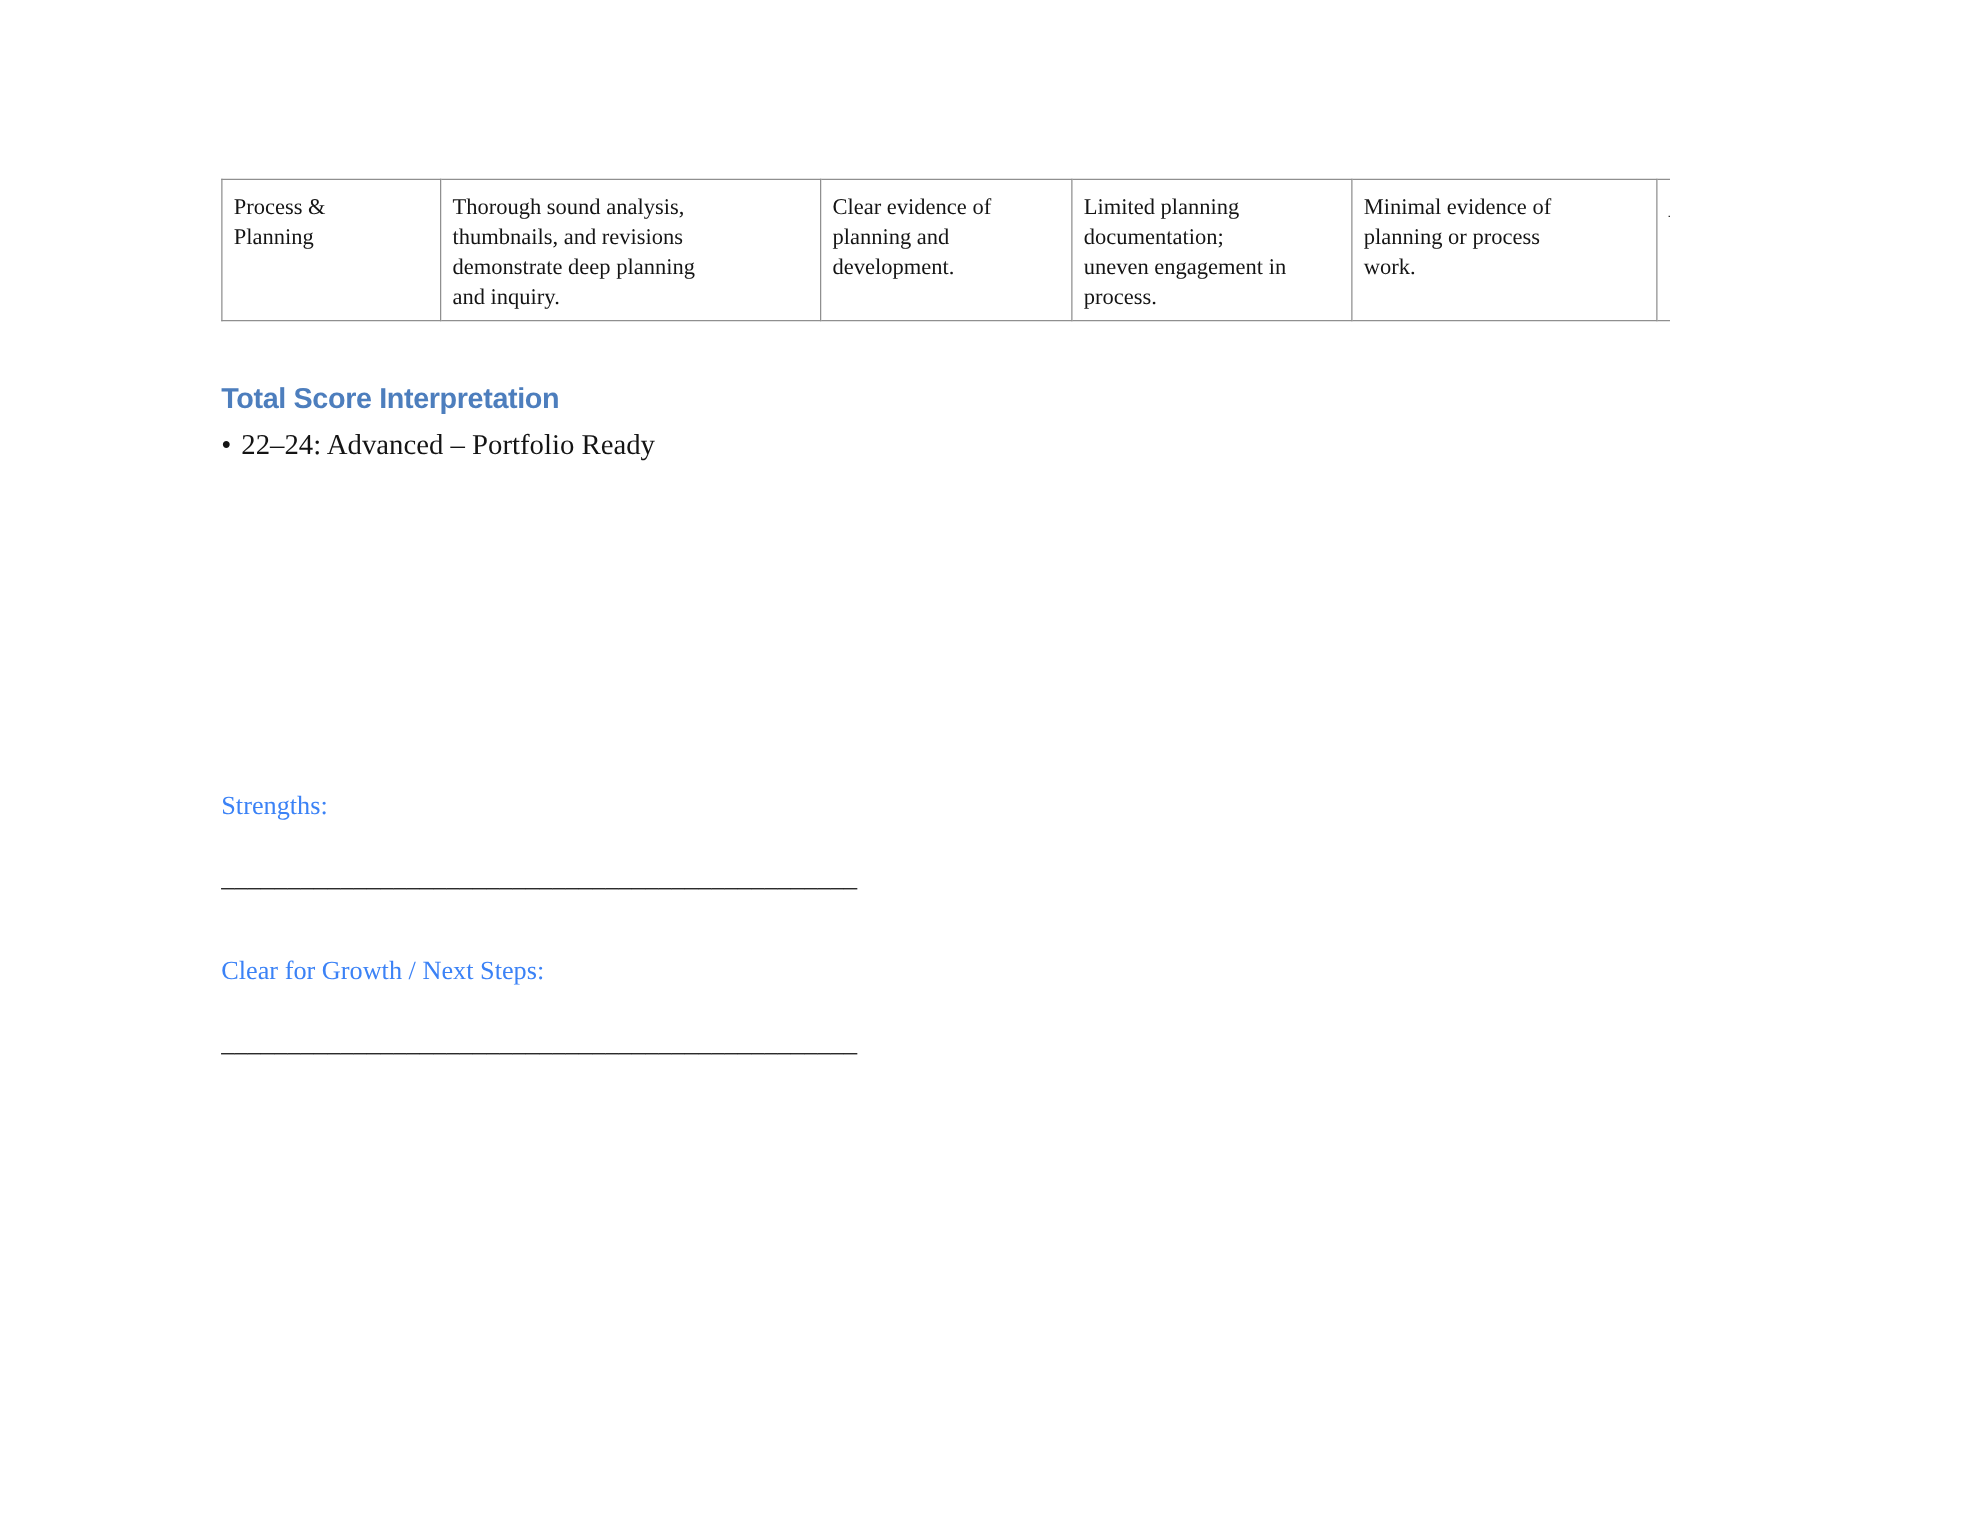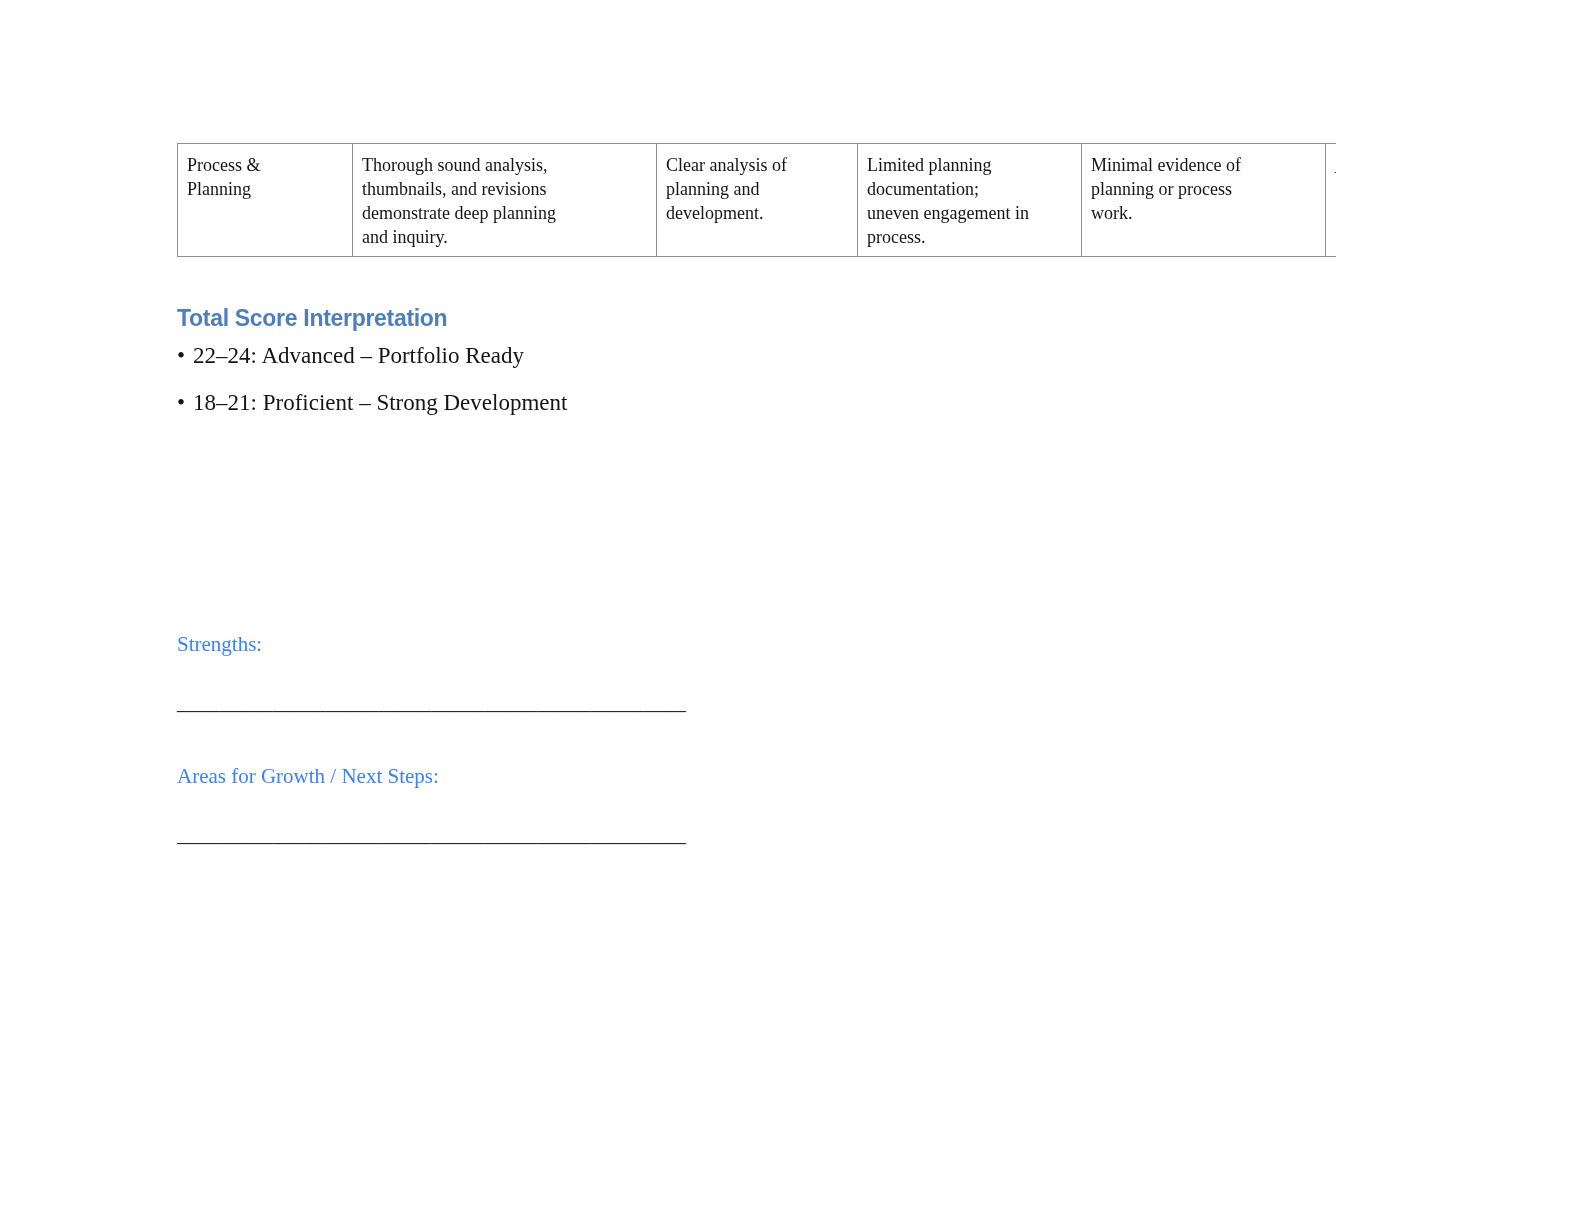--- a/index.html
+++ b/index.html
@@ -106,45 +106,44 @@
         <col style="width:78px">
       </colgroup>
       <tbody>
           <tr>
         <td>Process &amp;
 Planning</td>
         <td>Thorough sound analysis,
 thumbnails, and revisions
 demonstrate deep planning
 and inquiry.</td>
-        <td>Clear analysis of
+        <td>Clear evidence of
 planning and
 development.</td>
         <td>Limited planning
 documentation;
 uneven engagement in
 process.</td>
         <td>Minimal evidence of
 planning or process
 work.</td>
         <td>__</td>
       </tr>
     </tbody>
       </table>
   </div>
 
   <div class="h-blue h-interp">Total Score Interpretation</div>
 
   <ul class="interp-list">
     <li><span class="marker">•</span><span>22–24: Advanced – Portfolio Ready</span></li>
-    <li><span class="marker">•</span><span>18–21: Proficient – Strong Development</span></li>
   </ul>
 
 
   <div class="body-label lbl-strengths">Strengths:</div>
 
   <div class="blank-line line-1">________________________________________________</div>
 
-  <div class="body-label lbl-growth">Areas for Growth / Next Steps:</div>
+  <div class="body-label lbl-growth">Clear for Growth / Next Steps:</div>
 
   <div class="blank-line line-2">________________________________________________</div>
 
 </div>
 
 </body></html>

